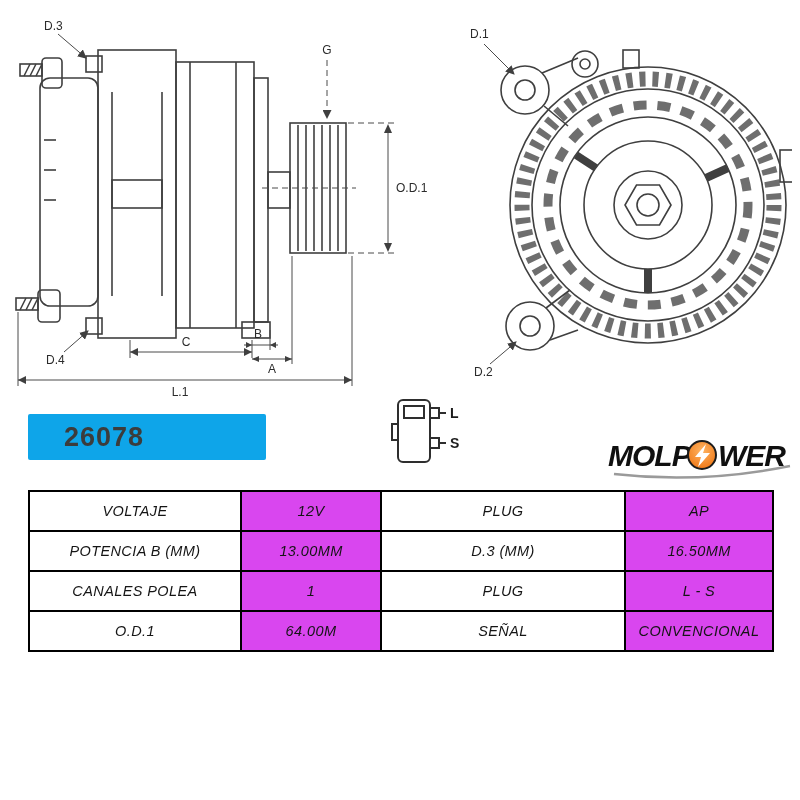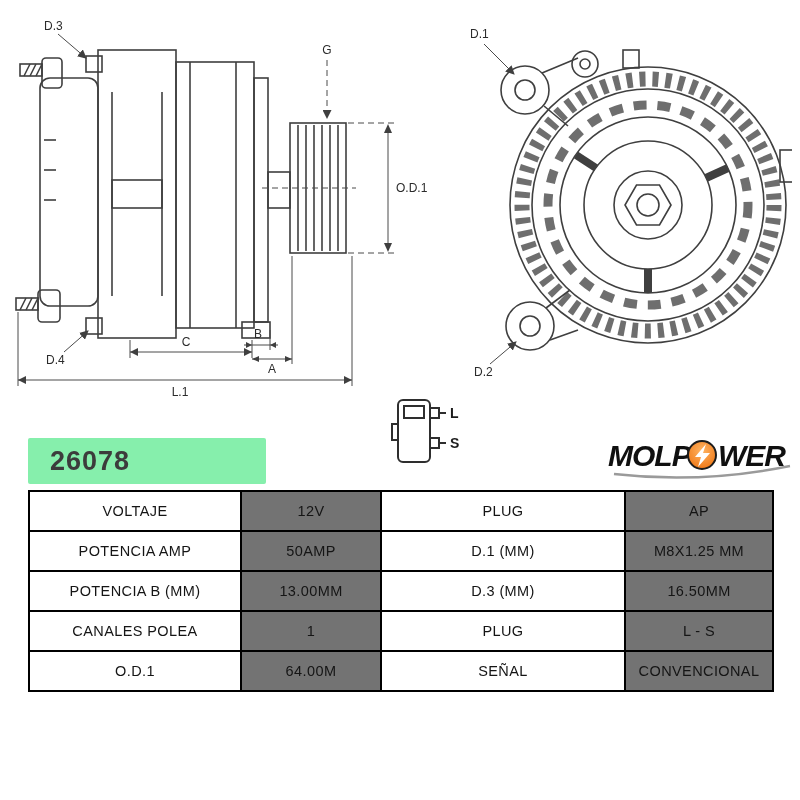--- a/index.html
+++ b/index.html
@@ -10,38 +10,38 @@
   .drawing{position:absolute;top:0;}
   .drawing.side{left:0;}
   .drawing.front{left:450px;}
   svg .ln{stroke:#3f3f3f;fill:none;stroke-width:1.6;}
   svg .thin{stroke:#4a4a4a;fill:none;stroke-width:1;}
   svg .dash{stroke:#4a4a4a;fill:none;stroke-width:1;stroke-dasharray:6 4;}
   svg text.dim{font-size:12px;fill:#2b2b2b;font-family:"Liberation Sans",sans-serif;}
   svg .arrow{fill:#3f3f3f;stroke:none;}
 
   
-  .badge{position:absolute;left:28px;top:414px;width:238px;height:46px;background:#86efac;
-         border-radius:2px;display:flex;align-items:center;padding-left:22px;box-sizing:border-box;margin-top:24px;}
+  .badge{position:absolute;left:28px;top:414px;width:238px;height:46px;background:#0ea5e9;
+         border-radius:2px;display:flex;align-items:center;padding-left:36px;box-sizing:border-box;}
   .badge span{font-size:27px;font-weight:bold;color:#3c3c3c;letter-spacing:1px;}
 
   
   .plug{position:absolute;left:388px;top:392px;}
   .plug text{font-size:14px;font-weight:bold;fill:#1c1c1c;font-family:"Liberation Sans",sans-serif;}
 
   
   .logo{position:absolute;left:606px;top:432px;}
   .logo text{font-family:"Liberation Sans",sans-serif;font-style:italic;font-weight:bold;
              font-size:30px;fill:#101010;letter-spacing:-1px;}
 
   
-  table.spec{position:absolute;left:28px;top:490px;width:744px;border-collapse:collapse;table-layout:fixed;}
+  table.spec{position:absolute;left:28px;top:490px;width:744px;border-collapse:collapse;table-layout:fixed;font-style:italic;}
   table.spec td{border:2px solid #000;height:36px;text-align:center;vertical-align:middle;
                 font-size:14.5px;color:#151515;letter-spacing:.4px;white-space:nowrap;overflow:hidden;}
-  table.spec td.val{background:#737373;}
+  table.spec td.val{background:#d946ef;}
 </style>
 </head>
 <body>
 
 <div class="page">
 
   <svg class="drawing side" width="450" height="400" viewBox="0 0 450 400">
     <defs>
       <marker id="ahL" markerWidth="9" markerHeight="9" refX="8" refY="4.5" orient="auto">
         <path d="M0,0 L9,4.5 L0,9 z" fill="#3f3f3f"></path>
@@ -219,26 +219,20 @@
         <col style="width:148px">
     </colgroup>
     <tbody>
       <tr>
         <td>VOLTAJE</td>
         <td class="val">12V</td>
         <td>PLUG</td>
         <td class="val">AP</td>
       </tr>
       <tr>
-        <td>POTENCIA AMP</td>
-        <td class="val">50AMP</td>
-        <td>D.1 (MM)</td>
-        <td class="val">M8X1.25 MM</td>
-      </tr>
-      <tr>
         <td>POTENCIA B (MM)</td>
         <td class="val">13.00MM</td>
         <td>D.3 (MM)</td>
         <td class="val">16.50MM</td>
       </tr>
       <tr>
         <td>CANALES POLEA</td>
         <td class="val">1</td>
         <td>PLUG</td>
         <td class="val">L - S</td>

